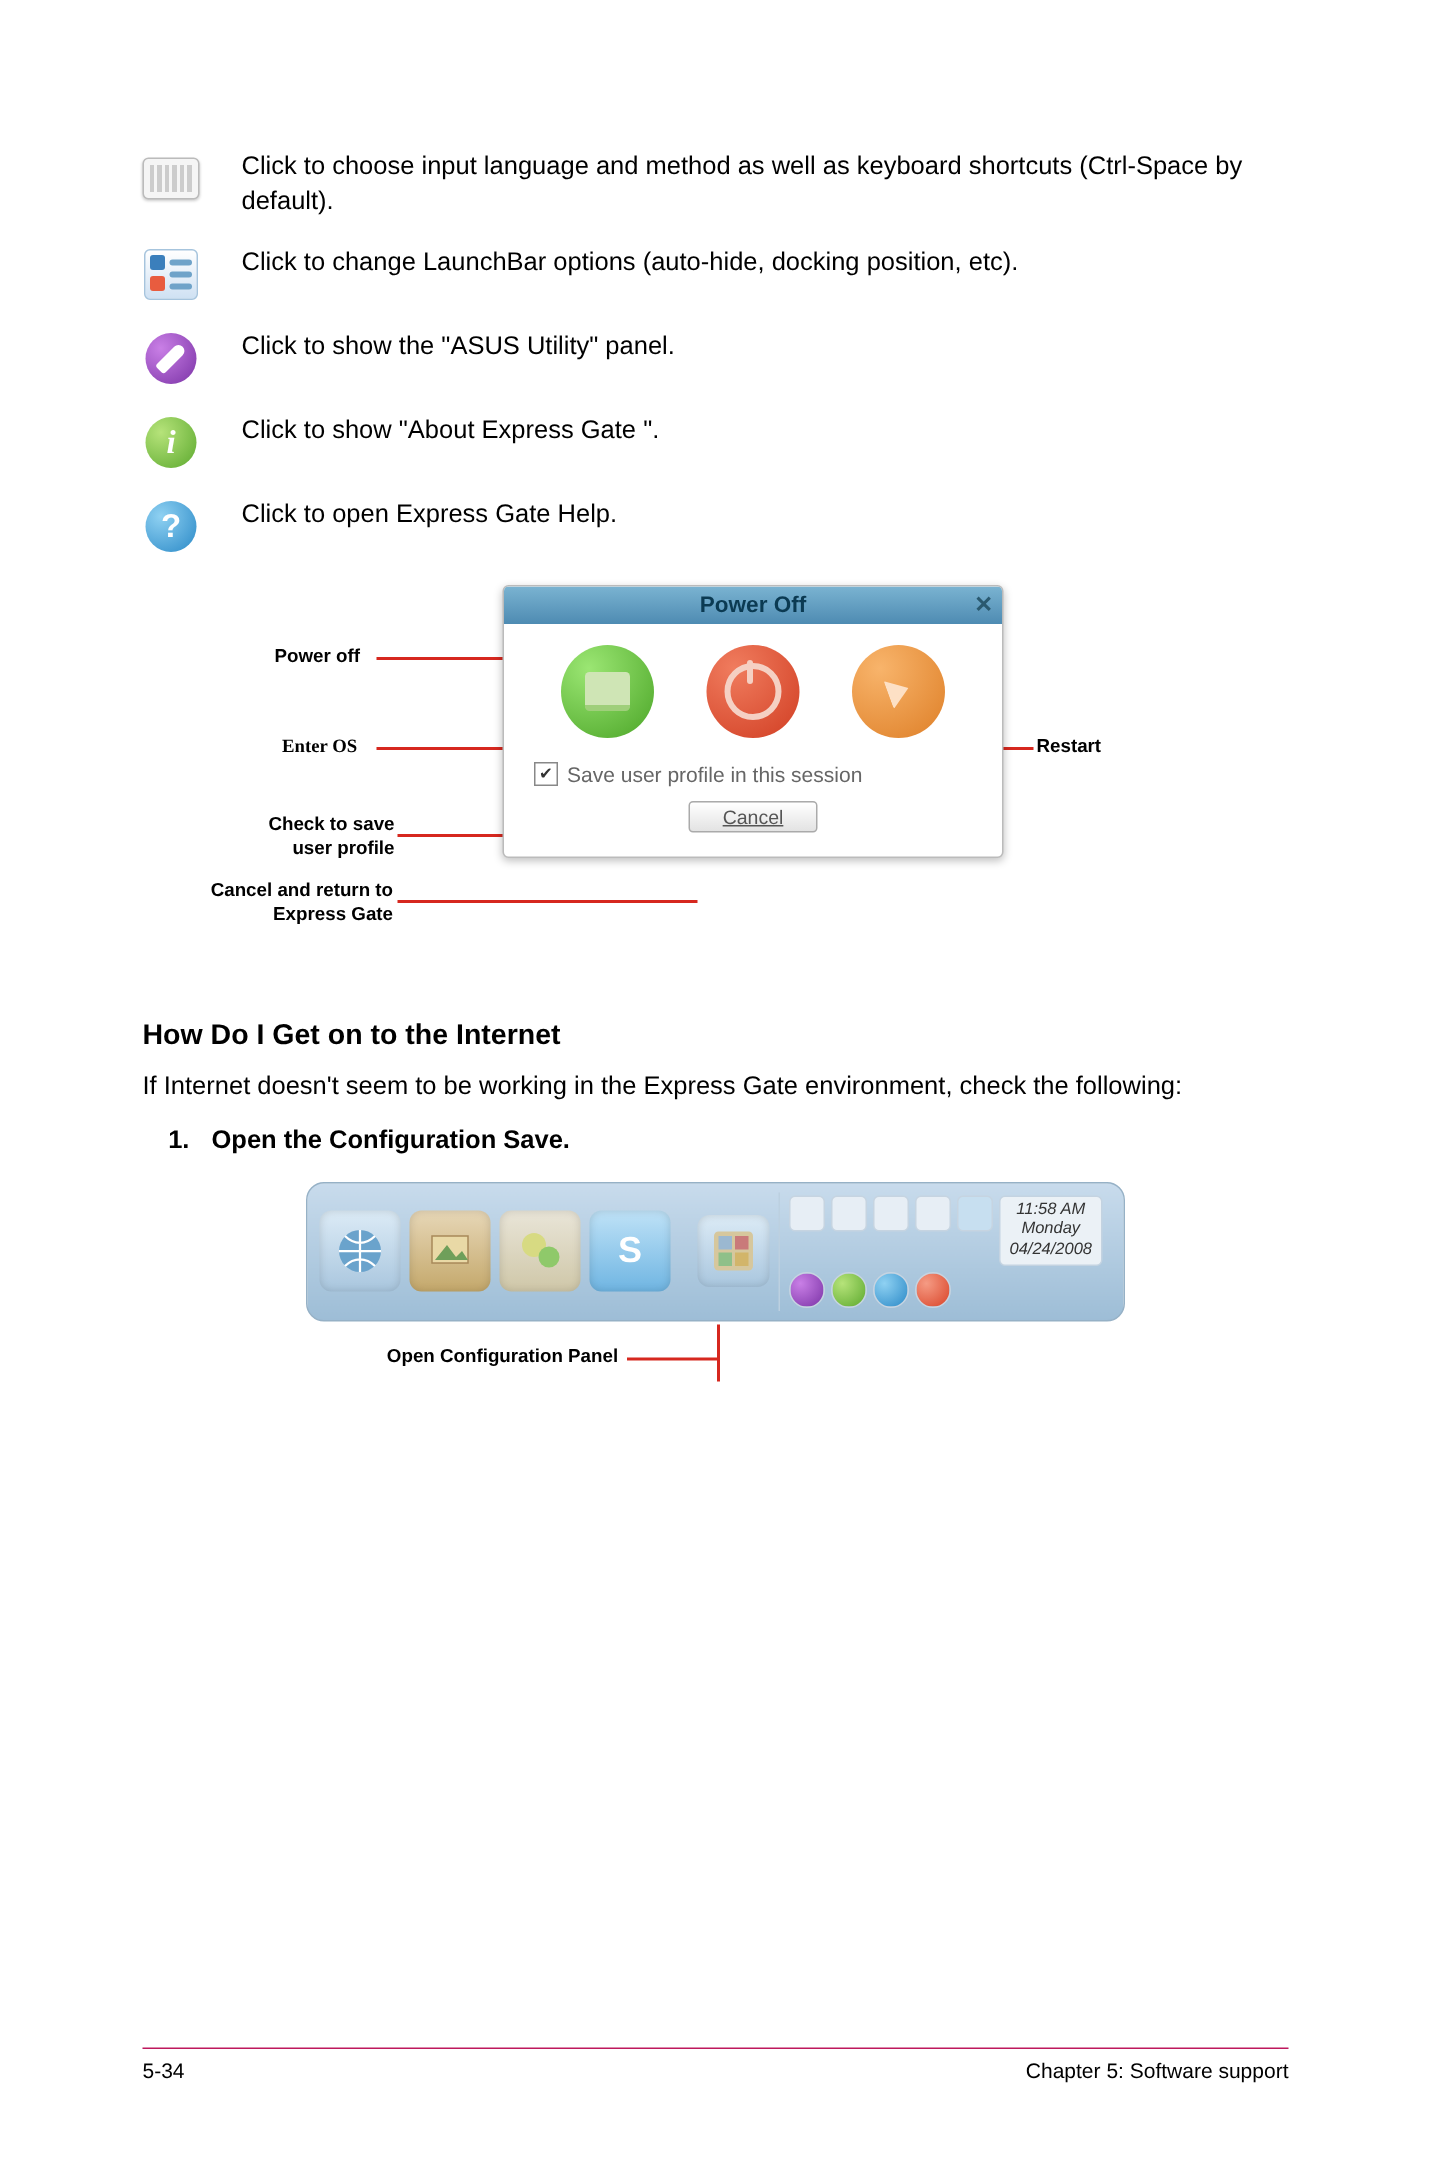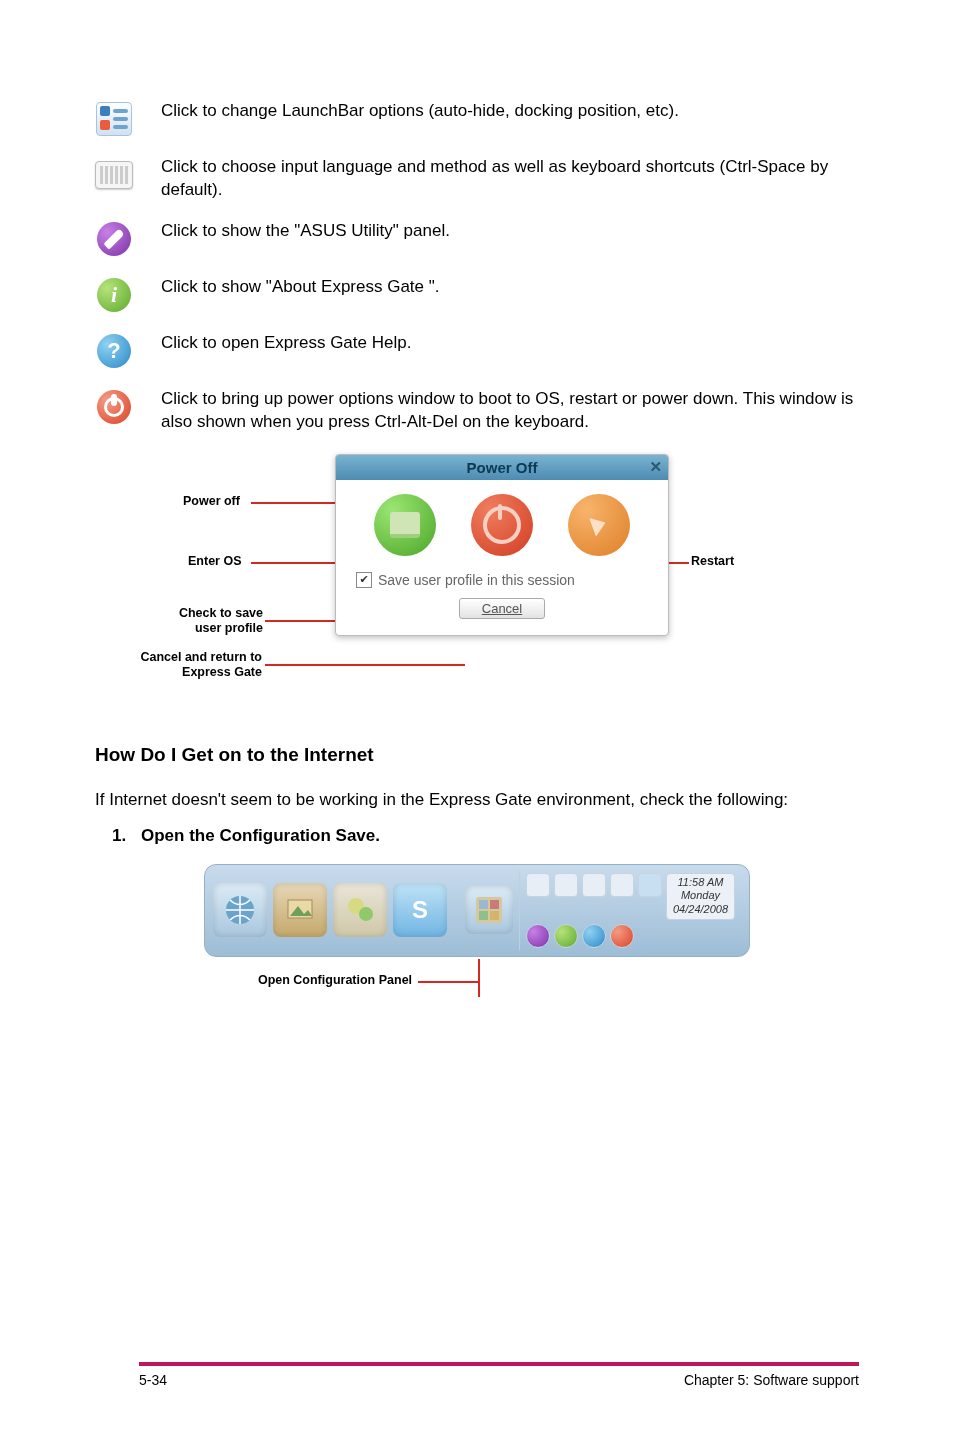--- a/index.html
+++ b/index.html
@@ -131,21 +131,21 @@
     color:#000;
     text-align:right;
     line-height:1.25;
   }
   .callout-right{
     text-align:left;
   }
   .red-line{position:absolute;background:#d6281f;height:2px;}
 
   
-  h3.section{font-size:19px;font-weight:bold;margin:30px 0 22px;}
+  h3.section{font-size:19px;font-weight:bold;margin:30px 0 10px;}
   .body-text{line-height:1.4;margin:6px 0;}
   ol.steps{margin:14px 0;padding-left:36px;font-weight:bold;}
   ol.steps li{padding-left:10px;}
 
   
   .launchbar-wrap{margin-top:18px;text-align:center;}
   .launchbar{
     display:inline-block;
     border:1px solid #96b1c6;
     border-radius:12px;
@@ -179,47 +179,47 @@
 
   .open-cfg-label{
     font-size:12.5px;font-weight:bold;position:relative;top:-4px;
   }
   .open-cfg-row{display:flex;align-items:center;justify-content:flex-start;margin-top:10px;}
   .open-cfg-line{height:2px;background:#d6281f;flex:0 0 60px;}
   .open-cfg-up{width:2px;height:38px;background:#d6281f;position:relative;top:-18px;}
 
   .footer{
     position:absolute;left:95px;right:95px;bottom:50px;
-    border-top:4px solid #be185d;padding-top:6px;
-    display:flex;justify-content:space-between;font-size:14px;margin-left:44px;
+    border-top:1px solid #be185d;padding-top:6px;
+    display:flex;justify-content:space-between;font-size:14px;
   }
 </style>
 </head>
 <body>
 
 <div class="page">
 
   <div class="icon-row">
     <div class="icon-slot">
+        <div class="kbd-icon"></div>
+      </div>
+    <div class="text">Click to choose input language and method as well as keyboard shortcuts (Ctrl-Space by default).</div>
+  </div>
+
+  <div class="icon-row">
+    <div class="icon-slot">
         <div class="panel-icon">
           <span></span>
         </div>
       </div>
     <div class="text">Click to change LaunchBar options (auto-hide, docking position, etc).</div>
   </div>
 
   <div class="icon-row">
     <div class="icon-slot">
-        <div class="kbd-icon"></div>
-      </div>
-    <div class="text">Click to choose input language and method as well as keyboard shortcuts (Ctrl-Space by default).</div>
-  </div>
-
-  <div class="icon-row">
-    <div class="icon-slot">
         <div class="round-icon purple">
           <div class="wrench"></div>
         </div>
       </div>
     <div class="text">Click to show the "ASUS Utility" panel.</div>
   </div>
 
   <div class="icon-row">
     <div class="icon-slot">
         <div class="round-icon green">i</div>
@@ -227,31 +227,25 @@
     <div class="text">Click to show "About Express Gate ".</div>
   </div>
 
   <div class="icon-row">
     <div class="icon-slot">
         <div class="round-icon blue">?</div>
       </div>
     <div class="text">Click to open Express Gate  Help.</div>
   </div>
 
-  <div class="icon-row">
-    <div class="icon-slot">
-        <div class="round-icon red"></div>
-      </div>
-    <div class="text">Click to bring up power options window to boot to OS, restart or power down. This window is also shown when you press Ctrl-Alt-Del on the keyboard.</div>
-  </div>
 
   <div class="dialog-area">
 
     <div class="callout-label" style="left:88px;top:40px;">Power off</div>
-    <div class="callout-label" style="left:93px;top:100px;">Enter OS</div>
+    <div class="callout-label" style="left:93px;top:100px;font-family:Liberation Serif, serif;">Enter OS</div>
     <div class="callout-label" style="left:68px;top:152px;width:100px;">
       <span>Check to save</span><br>
       <span>user profile</span>
     </div>
     <div class="callout-label" style="left:32px;top:196px;width:135px;">
       <span>Cancel and return to</span><br>
       <span>Express Gate</span>
     </div>
 
     <div class="callout-label callout-right" style="left:596px;top:100px;">Restart</div>

